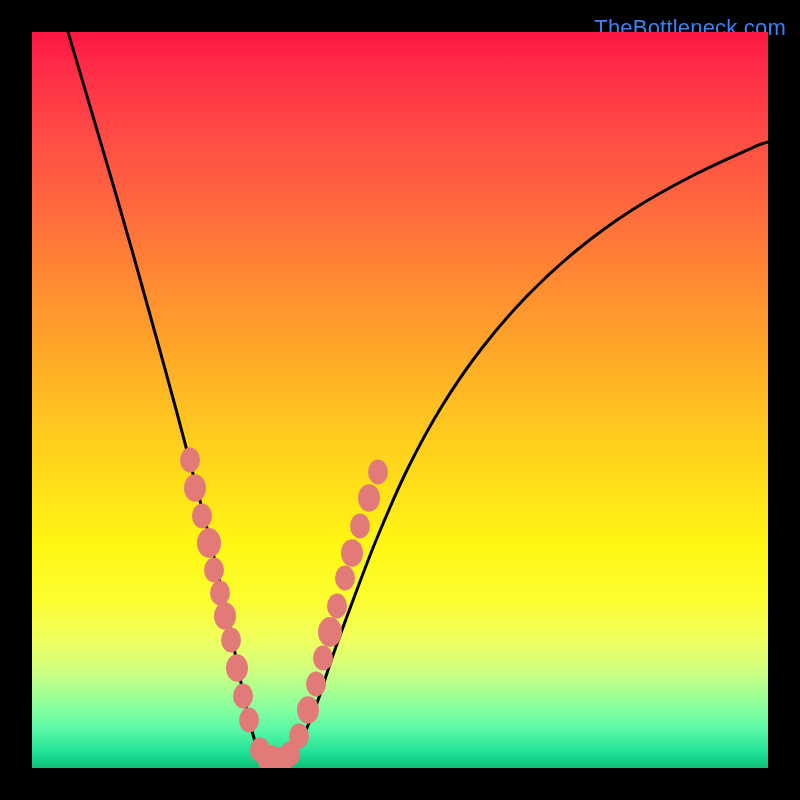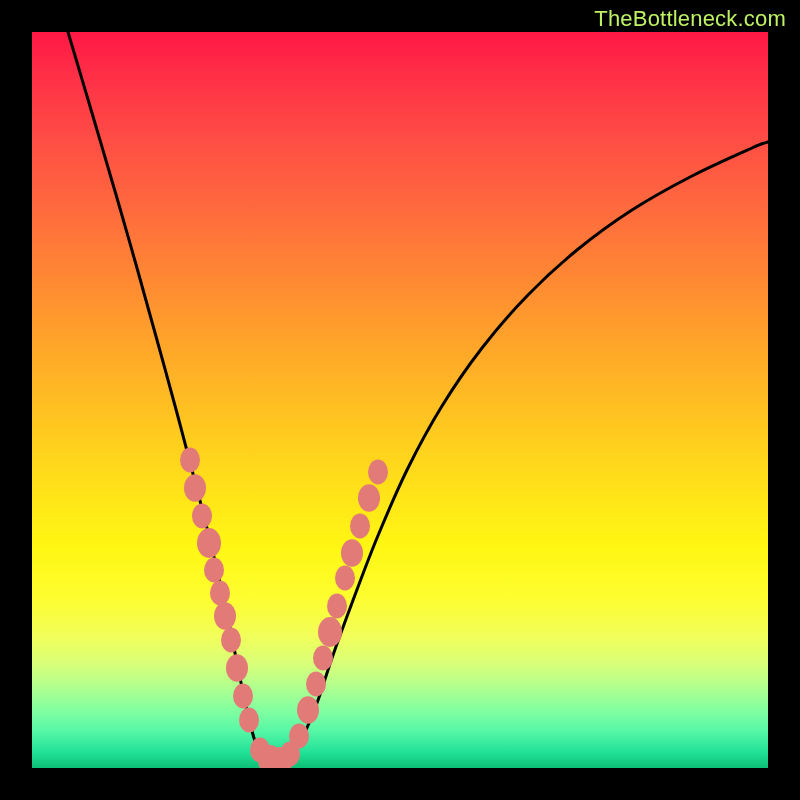--- a/index.html
+++ b/index.html
@@ -39,23 +39,23 @@
       #f2ff5a 82%,
       #d7ff7a 86%,
       #b0ff8e 89%,
       #85ffa0 92%,
       #56f7a6 95%,
       #1fe096 98%,
       #0dbf75 100%);
   }
   .watermark {
     position: absolute;
-    top: 6px;
+    top: 15px;
     right: 14px;
-    color: #bef264;
+    color: #3b82f6;
     font-size: 22px;
     letter-spacing: 0.2px;
     user-select: none;
   }
   svg.curve {
     position: absolute;
     top: 0;
     left: 0;
     width: 736px;
     height: 736px;

